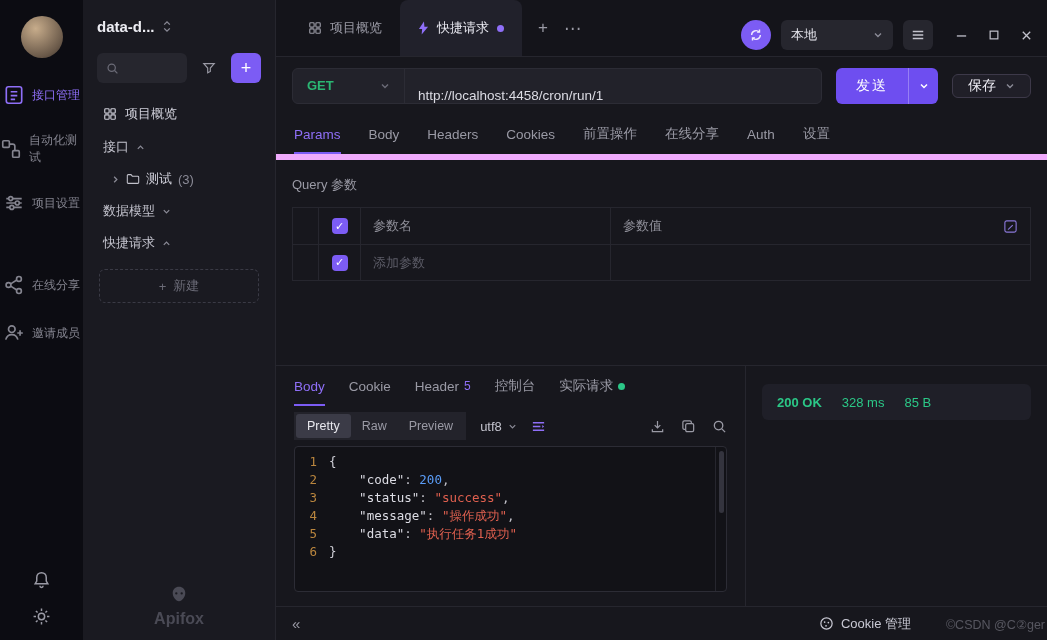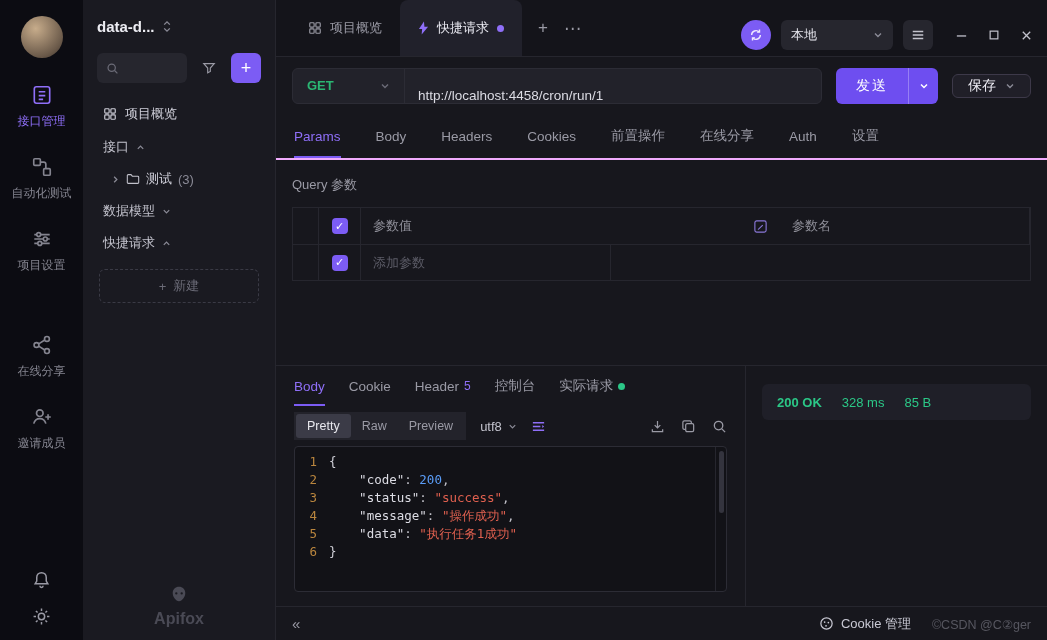--- a/index.html
+++ b/index.html
@@ -4,21 +4,21 @@
 <style>
   * { margin:0; padding:0; box-sizing:border-box; }
   html,body { width:1047px; height:640px; }
   body { font-family:"Liberation Sans","DejaVu Sans",sans-serif; font-size:13px; background:#15151b; color:#c9c9d4; overflow:hidden; }
   svg { display:block; }
   .app { display:flex; width:1047px; height:640px; }
 
   
   .rail { width:83px; background:#0c0c12; display:flex; flex-direction:column; align-items:center; padding:16px 0 14px; flex-shrink:0; }
   .avatar { width:42px; height:42px; border-radius:50%; background:radial-gradient(circle at 35% 30%, #c7ac8b, #6b5a4a 70%, #3a3028); margin-bottom:26px; cursor:pointer; }
-  .rail-item { display:flex; flex-direction:column; align-items:center; gap:7px; margin-bottom:26px; color:#84848f; font-size:12px; cursor:pointer; }
+  .rail-item { display:flex; flex-direction:row; align-items:center; gap:7px; margin-bottom:26px; color:#84848f; font-size:12px; cursor:pointer; }
   .rail-item.active { color:#8f6ff8; }
   .rail-gap { height:34px; }
   .rail-spacer { flex:1; }
   .rail-bottom { display:flex; flex-direction:column; align-items:center; gap:18px; color:#9a9aa5; }
 
   
   .sidebar { width:193px; background:#1a1a21; border-right:1px solid #26262e; display:flex; flex-direction:column; padding:18px 14px 12px; flex-shrink:0; }
   .proj-row { display:flex; align-items:center; gap:7px; color:#ececf2; font-size:15px; font-weight:bold; }
   .proj-switch { color:#8a8a96; }
   .search-row { display:flex; align-items:center; gap:8px; margin:18px 0 14px; }
@@ -51,21 +51,21 @@
   .request-bar { height:57px; display:flex; align-items:center; padding:0 16px; gap:14px; }
   .method-url { flex:1; display:flex; height:36px; background:#22222a; border:1px solid #2c2c35; border-radius:6px; overflow:hidden; }
   .method { width:112px; display:flex; align-items:center; justify-content:space-between; padding:0 14px; color:#2bb673; font-weight:bold; border-right:1px solid #2c2c35; cursor:pointer; }
   .method .chev { color:#6b6b77; }
   .url-input { flex:1; background:transparent; border:none; outline:none; color:#dcdce4; padding:0 13px; font-size:13.5px; font-family:inherit;margin-top:20px; }
   .send-btn { height:36px; display:flex; background:#6e4ef0; border-radius:6px; color:#fff; overflow:hidden; cursor:pointer; }
   .send-main { padding:0 20px; display:flex; align-items:center; font-size:14px; letter-spacing:2px; }
   .send-caret { width:30px; border-left:1px solid rgba(255,255,255,.28); display:flex; align-items:center; justify-content:center; }
   .save-btn { height:24px; padding:0 15px; background:#201f28; border:1px solid #3d3949; border-radius:6px; color:#efeef6; display:flex; align-items:center; gap:9px; font-size:14px; cursor:pointer; }
 
-  .req-tabs { display:flex; gap:35px; padding:0 18px; height:46px; align-items:stretch; border-bottom:2px solid #f0abfc; }
+  .req-tabs { display:flex; gap:28px; padding:0 18px; height:46px; align-items:stretch; border-bottom:6px solid #f0abfc; }
   .req-tab { display:flex; align-items:center; color:#9a9aa5; position:relative; cursor:pointer; font-size:13.5px; }
   .req-tab.active { color:#8f6ff8; }
   .req-tab.active::after { content:""; position:absolute; left:0; right:0; bottom:0; height:2px; background:#7c5cf4; }
 
   .query-section { height:205px; padding:16px; }
   .query-title { color:#9a9aa5; margin-bottom:13px; }
   .qtable { border:1px solid #26262e; }
   .qrow { display:flex; height:36px; align-items:stretch; }
   .qrow + .qrow { border-top:1px solid #26262e; }
   .qc { display:flex; align-items:center; }
@@ -109,21 +109,21 @@
   .scroll-thumb { width:5px; height:62px; background:#34343e; border-radius:3px; margin:4px auto 0; }
 
   .resp-right { flex:1; padding:18px 16px; }
   .status-chip { background:#1f1f28; border-radius:6px; height:36px; display:flex; align-items:center; gap:20px; padding:0 15px; color:#2bc787; }
   .status-code { font-weight:bold; }
 
   
   .statusbar { height:34px; border-top:1px solid #26262e; display:flex; align-items:center; padding:0 16px; background:#17171d; position:relative; }
   .collapse-btn { color:#9a9aa5; cursor:pointer; font-size:15px; }
   .statusbar-right { margin-left:auto; display:flex; align-items:center; gap:7px; color:#c9c9d4; margin-right:120px; cursor:pointer; }
-  .watermark { position:absolute; right:16px; bottom:8px; color:#8a8a96; opacity:.55; font-size:12.5px; pointer-events:none; }
+  .watermark { position:absolute; right:2px; bottom:8px; color:#8a8a96; opacity:.55; font-size:12.5px; pointer-events:none; }
 </style>
 </head>
 <body>
 
 <div class="app">
 
   <nav class="rail">
     <div class="avatar"></div>
 
     <div class="rail-item active">
@@ -406,30 +406,30 @@
     </div>
 
     <div class="query-section">
       <div class="query-title">Query 参数</div>
       <div class="qtable">
         <div class="qrow">
           <div class="qc qc-handle"></div>
           <div class="qc qc-check">
             <span class="cb">✓</span>
           </div>
+          <div class="qc qc-name">参数名</div>
           <div class="qc qc-value">
             <span>参数值</span>
             <span class="batch-icon">
               <svg width="15" height="15" viewBox="0 0 16 16" fill="none" stroke="currentColor" stroke-width="1.2">
                   <rect x="2" y="2" width="12" height="12" rx="2"></rect>
                   <path d="M5.5 10.5L10 6l.8.8-4.5 4.5-1.3.5z" fill="currentColor" stroke="none"></path>
                 </svg>
             </span>
           </div>
-          <div class="qc qc-name">参数名</div>
         </div>
         <div class="qrow">
           <div class="qc qc-handle"></div>
           <div class="qc qc-check">
             <span class="cb">✓</span>
           </div>
           <div class="qc qc-name dim">添加参数</div>
           <div class="qc qc-value"></div>
         </div>
       </div>

